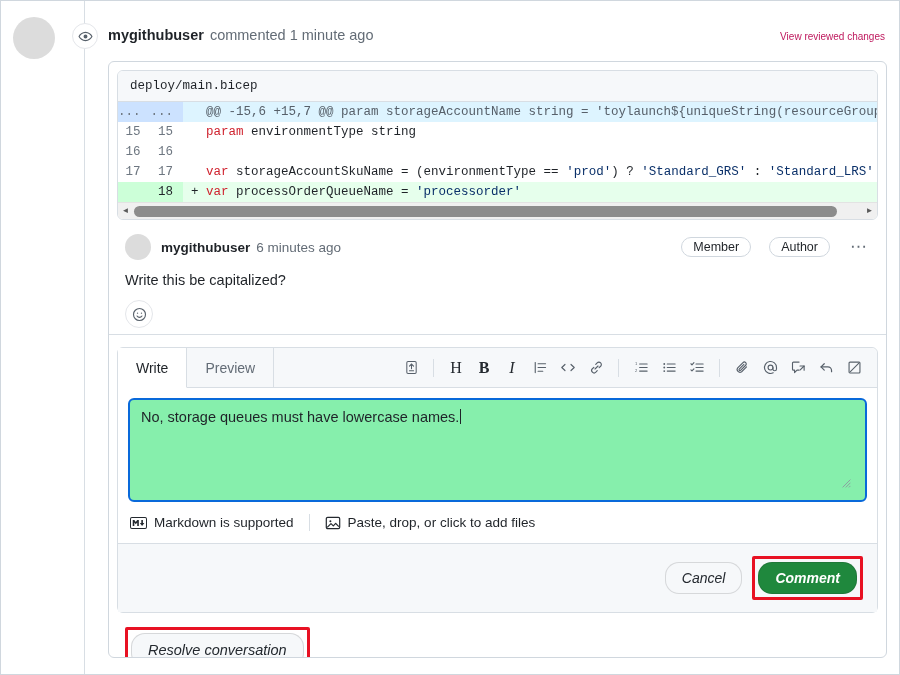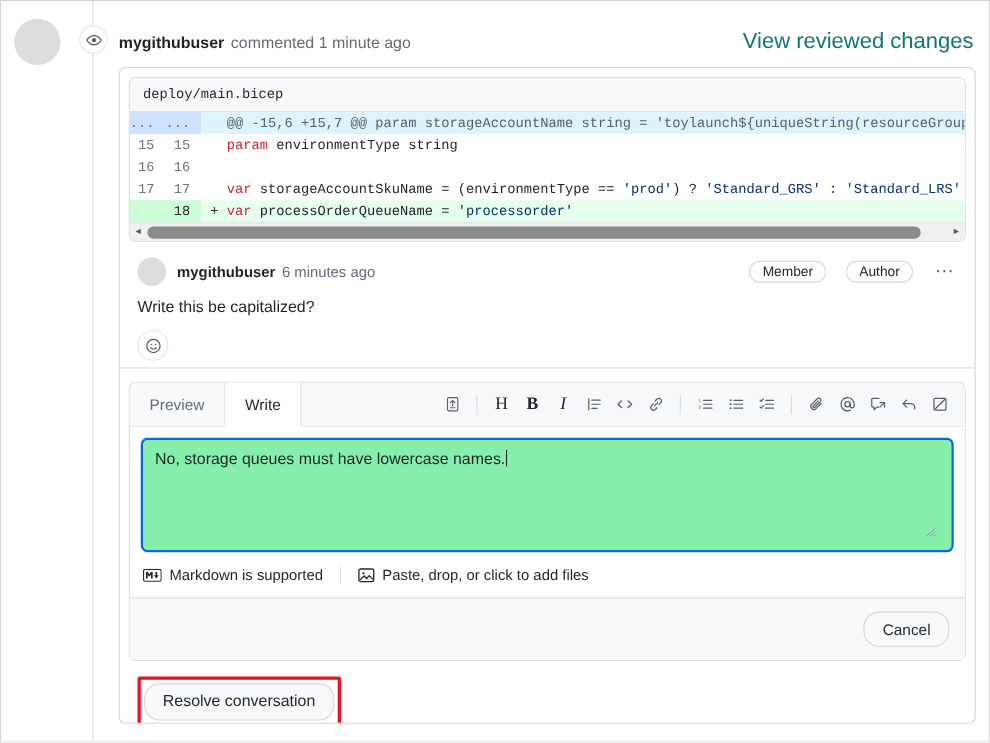--- a/index.html
+++ b/index.html
@@ -36,21 +36,21 @@
     display: flex; align-items: center; justify-content: center;
   }
   
   .thread-head {
     position: absolute; left: 107px; top: 26px; right: 14px;
     display: flex; align-items: baseline;
   }
   .author-strong { font-weight: bold; color: #1f2328; font-size: 14.5px; }
   .muted { color: #636c76; font-size: 14.5px; margin-left: 6px; }
   .view-changes {
-    margin-left: auto; color: #0f766e; font-size: 20px;
+    margin-left: auto; color: #be185d; font-size: 10px;
     text-decoration: none; cursor: pointer; text-align: right;
   }
   
   .panel {
     position: absolute; left: 107px; top: 60px; width: 779px; height: 597px;
     border: 1px solid #d0d7de; border-radius: 6px;
     background: #ffffff; overflow: hidden;
   }
   
   .diff-wrap { margin: 8px 8px 0 8px; border: 1px solid #d8dee4; border-radius: 6px; overflow: hidden; }
@@ -139,21 +139,21 @@
   .hint { display: flex; align-items: center; gap: 7px; }
   .hint-sep { width: 1px; height: 17px; background: #d8dee4; margin: 0 15px; }
   .actions {
     display: flex; align-items: center; justify-content: flex-end;
     gap: 10px; padding: 12px 14px 12px 0; background: #f6f8fa;
     border-top: 1px solid #d8dee4;
   }
   .btn {
     border: 1px solid rgba(31,35,40,0.15); border-radius: 14px;
     padding: 7px 16px; font-size: 14px; cursor: pointer;
-    background: #f6f8fa; color: #24292f; font-family: "Liberation Sans", sans-serif;
+    background: #f6f8fa; color: #24292f; font-family: "Liberation Sans", sans-serif; font-style: italic;
   }
   .btn-primary { background: #1f883d; color: #ffffff; border-color: rgba(31,35,40,0.15); font-weight: bold; }
   .hl { border: 3px solid #e81123; border-radius: 2px; padding: 3px; display: inline-block; }
   .resolve-area { padding: 14px 0 0 16px; }
   .resolve-btn { background: #f6f8fa; padding: 8px 16px; font-size: 14.5px; }
   svg { display: block; }
 </style>
 </head>
 <body>
 
@@ -233,22 +233,22 @@
           <circle cx="8" cy="8" r="6.4"></circle>
           <circle cx="5.9" cy="6.6" r="0.7" fill="#57606a" stroke="none"></circle>
           <circle cx="10.1" cy="6.6" r="0.7" fill="#57606a" stroke="none"></circle>
           <path d="M5.4 9.6c.6.9 1.5 1.4 2.6 1.4s2-.5 2.6-1.4" stroke-linecap="round"></path>
         </svg>
       </div>
     </div>
 
     <div class="composer">
       <div class="tabs-row">
+        <div class="tab active">Write</div>
         <div class="tab inactive">Preview</div>
-        <div class="tab active">Write</div>
         <div class="tools">
 
           <div class="tool">
             <svg width="15" height="15" viewBox="0 0 16 16" fill="none" stroke="#57606a" stroke-width="1.1">
               <rect x="3" y="1.6" width="10" height="12.8" rx="1.3"></rect>
               <path d="M8 4.3v5M5.8 6.5 8 4.3l2.2 2.2M5.8 11.4h4.4" stroke-linecap="round"></path>
             </svg>
           </div>
           <div class="tool-sep"></div>
 
@@ -357,20 +357,23 @@
             <rect x="1.3" y="2.3" width="13.4" height="11.4" rx="1.4" fill="none" stroke="#24292f" stroke-width="1.2"></rect>
             <circle cx="5.4" cy="6.2" r="1" fill="#24292f"></circle>
             <path d="M2.2 12.4 6 8.6l2.3 2.3 2.4-2.6 3.1 3.4" fill="none" stroke="#24292f" stroke-width="1.2" stroke-linejoin="round"></path>
           </svg>
           <span>Paste, drop, or click to add files</span>
         </div>
       </div>
 
       <div class="actions">
         <button class="btn">Cancel</button>
+        <span class="hl">
+          <button class="btn btn-primary">Comment</button>
+        </span>
       </div>
     </div>
 
     <div class="resolve-area">
       <span class="hl">
         <button class="btn resolve-btn">Resolve conversation</button>
       </span>
     </div>
 
   </div>

